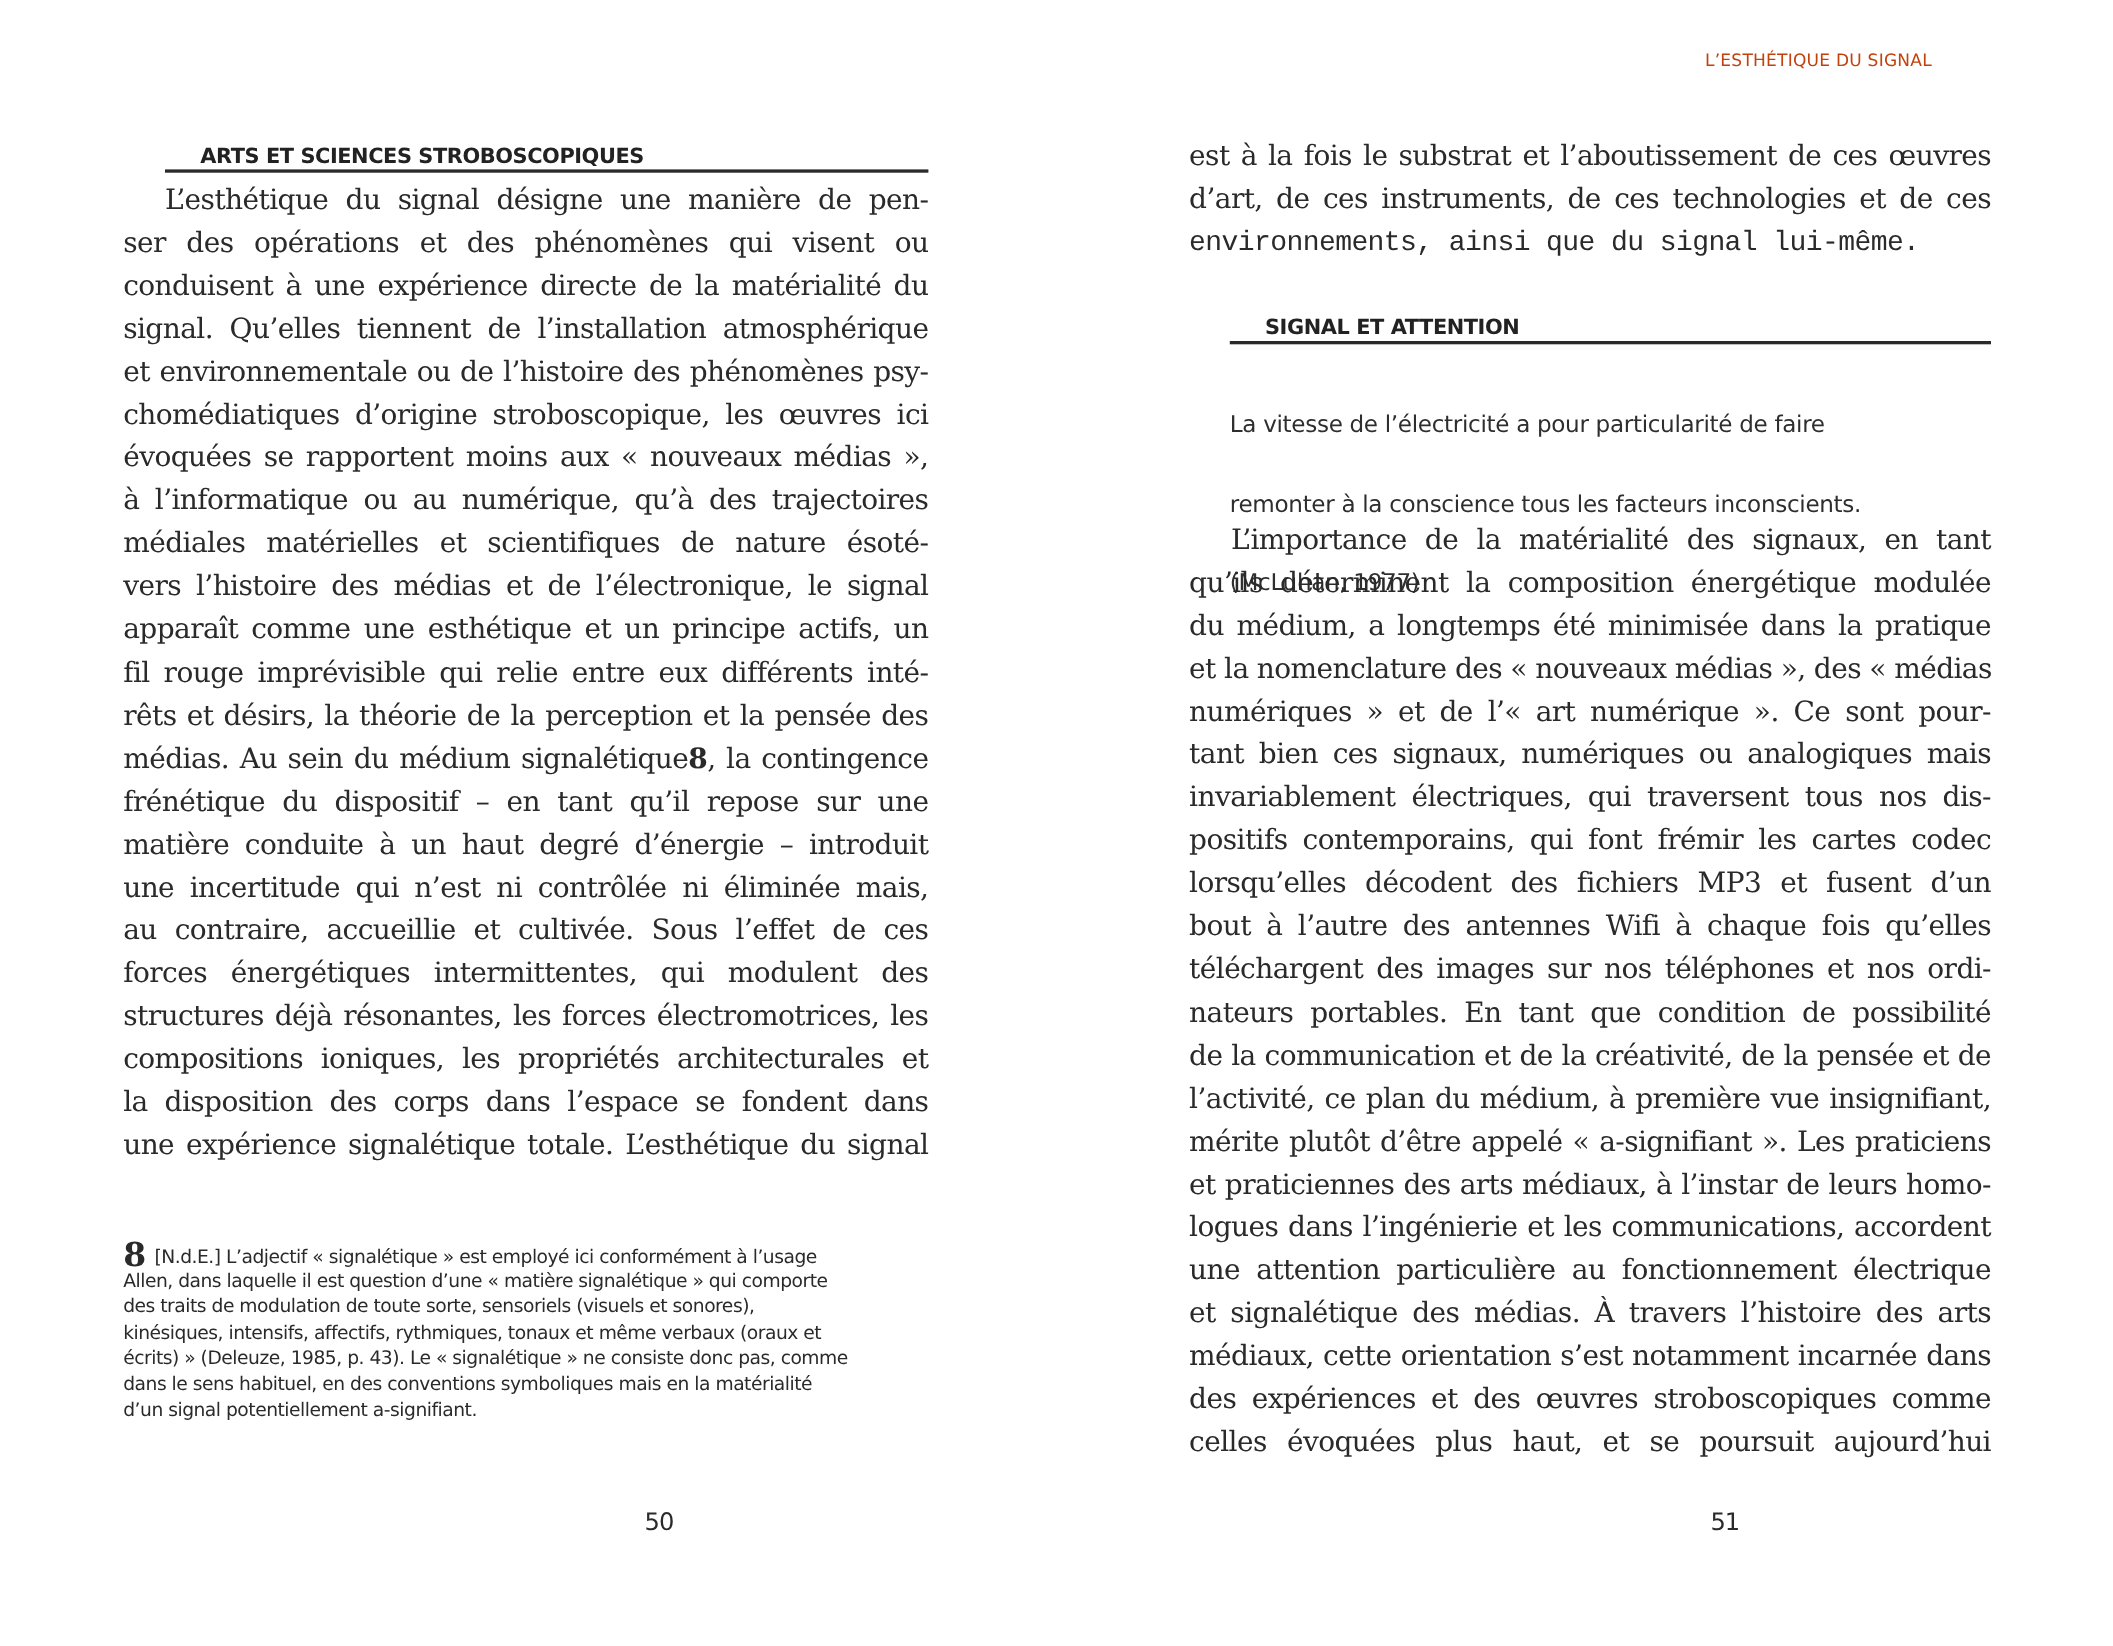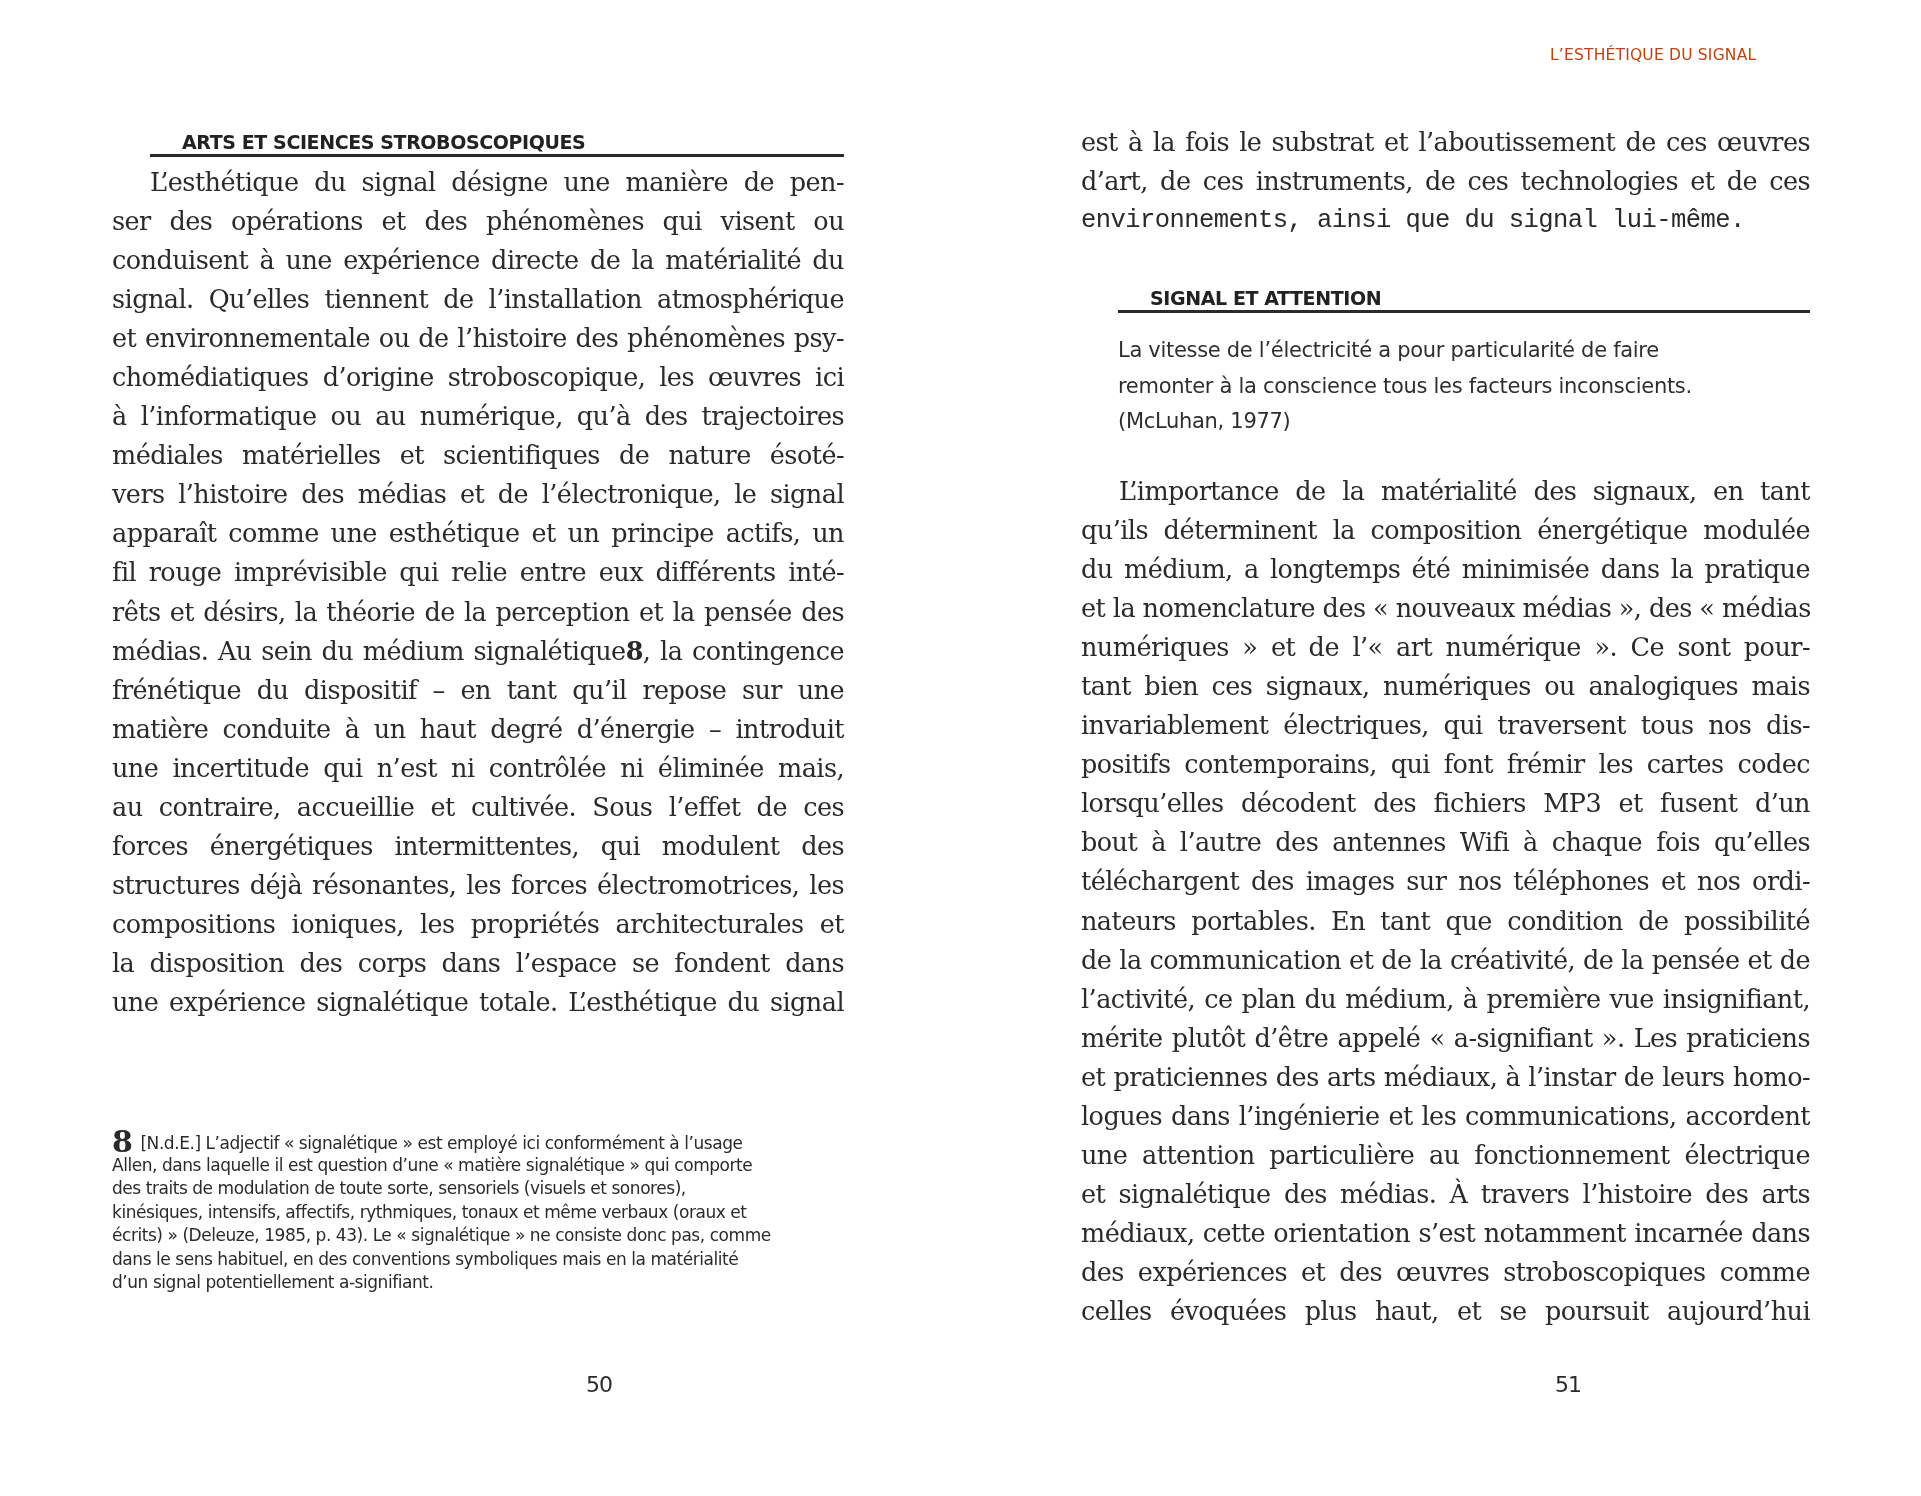--- a/index.html
+++ b/index.html
@@ -23,21 +23,21 @@
   .body-col { position: absolute; font-family: "DejaVu Serif", serif; font-size: 25.5px; color: #2a2a2a; }
   .line {
     height: 39.05px; line-height: 39.05px; white-space: nowrap;
     text-align: justify; text-align-last: justify; letter-spacing: -0.55px;
   }
   .line.last { text-align-last: left; font-family: Liberation Mono, monospace; }
   .line.indent { padding-left: 38px; }
   .fnref { font-weight: bold; font-family: "DejaVu Serif", serif; }
 
   .quote { position: absolute; font-family: "DejaVu Sans", sans-serif; font-size: 21px; color: #2e2e2e; letter-spacing: -0.3px; }
-  .quote .qline { height: 35.5px; line-height: 35.5px; white-space: nowrap; }
+  .quote .qline { height: 35.5px; line-height: 35.5px; white-space: nowrap; margin-top: 36px; }
 
   .footnote { position: absolute; left: 112px; top: 1130px; width: 735px;
     font-family: "DejaVu Sans", sans-serif; font-size: 17px; color: #2a2a2a; letter-spacing: -0.45px; }
   .footnote .fline { height: 23.5px; line-height: 23.5px; white-space: nowrap; }
   .fn-num { font-family: "DejaVu Serif", serif; font-weight: bold; font-size: 30px; vertical-align: -3px; margin-right: 8px; }
 
   .page-number { position: absolute; top: 1372px; font-family: "DejaVu Sans", sans-serif; font-size: 22px; color: #2a2a2a; letter-spacing: -1px; }
 </style>
 </head>
 <body>
@@ -46,20 +46,21 @@
   <div class="section-head" style="left:150px; top:131px;">ARTS ET SCIENCES STROBOSCOPIQUES</div>
   <div class="section-rule" style="left:150px; top:154px; width:694px;"></div>
 
   <div class="body-col" style="left:112px; top:163px; width:732px;">
     <div class="line indent">L’esthétique du signal désigne une manière de pen-</div>
     <div class="line">ser des opérations et des phénomènes qui visent ou</div>
     <div class="line">conduisent à une expérience directe de la matérialité du</div>
     <div class="line">signal. Qu’elles tiennent de l’installation atmosphérique</div>
     <div class="line">et environnementale ou de l’histoire des phénomènes psy-</div>
     <div class="line">chomédiatiques d’origine stroboscopique, les œuvres ici</div>
+    <div class="line">évoquées se rapportent moins aux « nouveaux médias »,</div>
     <div class="line">à l’informatique ou au numérique, qu’à des trajectoires</div>
     <div class="line">médiales matérielles et scientifiques de nature ésoté-</div>
     <div class="line">vers l’histoire des médias et de l’électronique, le signal</div>
     <div class="line">apparaît comme une esthétique et un principe actifs, un</div>
     <div class="line">fil rouge imprévisible qui relie entre eux différents inté-</div>
     <div class="line">rêts et désirs, la théorie de la perception et la pensée des</div>
     <div class="line"><span>médias. Au sein du médium signalétique</span><span class="fnref">8</span><span>, la contingence</span></div>
     <div class="line">frénétique du dispositif – en tant qu’il repose sur une</div>
     <div class="line">matière conduite à un haut degré d’énergie – introduit</div>
     <div class="line">une incertitude qui n’est ni contrôlée ni éliminée mais,</div>

